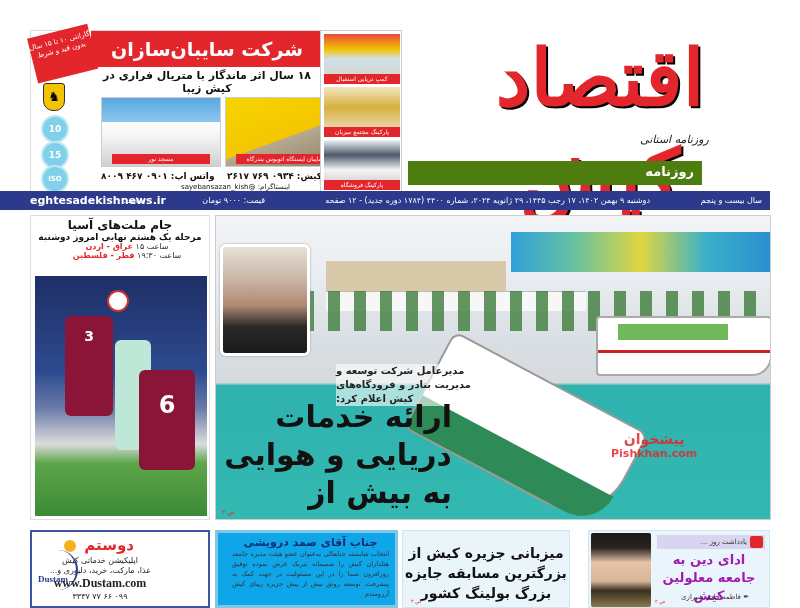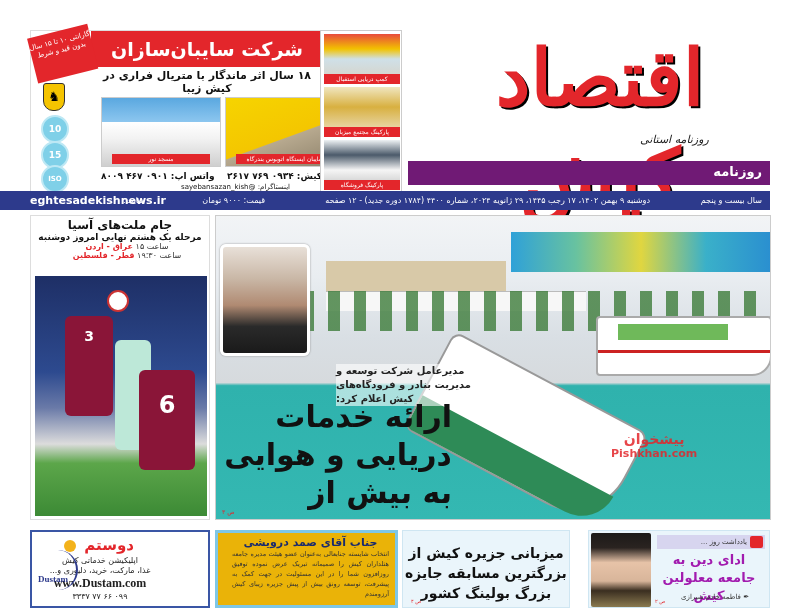--- a/index.html
+++ b/index.html
@@ -21,21 +21,21 @@
   .ad-insta { font-size: 7px; color: #111; direction: rtl; white-space: nowrap; }
 
   .side-photos { left: 320px; top: 30px; width: 82px; height: 162px; border: 1px solid #ccc; background: #fff; }
   .sp { position: absolute; left: 3px; width: 76px; height: 50px; overflow: hidden; }
   .sp .cap { position: absolute; bottom: 0; left: 0; right: 0; height: 10px; background: #e3262b; color: #fff; font-size: 6px; text-align: center; line-height: 10px; }
 
   
   .logo { left: 430px; top: 28px; width: 340px; height: 130px; }
   .logo-text { font-family: "DejaVu Serif", serif; color: #e3262b; font-weight: bold; font-size: 78px; line-height: 100px; text-align: center; text-shadow: 2px 2px 0 #000; letter-spacing: -2px; direction: rtl; }
   .tagline { left: 640px; top: 133px; font-size: 11px; color: #222; font-style: italic; }
-  .blue-bar { left: 408px; top: 161px; width: 362px; height: 24px; background: #701a75; }
+  .blue-bar { left: 408px; top: 161px; width: 294px; height: 24px; background: #4d7c0f; }
   .blue-bar span { position: absolute; right: 8px; top: 3px; color: #fff; font-weight: bold; font-size: 13px; }
   .date-bar { left: 0; top: 191px; width: 770px; height: 19px; background: #2d3a8c; color: #fff; font-size: 8px; line-height: 19px; }
   .site { left: 30px; top: 191px; height: 19px; line-height: 19px; color: #fff; font-size: 11px; font-weight: bold; direction: ltr; }
 
   
   .sports { left: 30px; top: 215px; width: 180px; height: 305px; border: 1px solid #ddd; background: #fff; }
   .sp-title { font-weight: bold; font-size: 12px; text-align: center; color: #111; margin-top: 2px; }
   .sp-sub { font-weight: bold; font-size: 9px; text-align: center; color: #111; }
   .sp-row { font-size: 8px; text-align: center; color: #333; }
   .sp-row .team { color: #e3262b; font-weight: bold; margin-left: 14px; }
@@ -58,21 +58,21 @@
   .headline { left: 8px; top: 182px; width: 228px; font-size: 30px; font-weight: bold; color: #111; text-align: right; line-height: 38px; }
   .watermark { left: 395px; top: 215px; color: #e3262b; font-size: 14px; font-weight: bold; text-align: center; opacity: 0.85; }
   .watermark .url { font-size: 11px; display: block; direction: ltr; }
 
   
   .bot { top: 530px; height: 78px; border: 1px solid #cfe6f2; }
   .dustam { left: 30px; width: 180px; background: #fff; border: 2px solid #3a56a5; }
   .dustam .t { position: absolute; right: 74px; top: 4px; color: #e3262b; font-weight: bold; font-size: 15px; }
   .dustam .l { position: absolute; right: 48px; font-size: 8px; color: #222; text-align: center; width: 120px; }
   .dustam .logo-d { position: absolute; left: 6px; top: 8px; width: 40px; height: 50px; }
-  .congrats { left: 215px; width: 183px; background: #eab308; border: 3px solid #7fc7e6; padding-left: 8px; }
+  .congrats { left: 215px; width: 183px; background: #0ea5e9; border: 3px solid #7fc7e6; padding-left: 8px; }
   .congrats .t { font-size: 11px; font-weight: bold; text-align: center; color: #1a2b6d; margin-top: 3px; }
   .congrats .b { font-size: 6.5px; line-height: 10px; text-align: justify; color: #333; padding: 0 6px; }
   .congrats .s { font-size: 10px; font-weight: bold; text-align: center; color: #1a2b6d; }
   .story2 { left: 402px; width: 168px; background: #eaf5fb; }
   .story2 .h { font-size: 14px; font-weight: bold; text-align: center; color: #111; line-height: 20px; margin-top: 12px; }
   .pageref { font-size: 5px; color: #e3262b; position: absolute; }
   .editorial { left: 588px; width: 182px; background: #eaf5fb; }
   .editorial .face { position: absolute; left: 2px; top: 2px; width: 60px; height: 74px; background: linear-gradient(#1c1a18 0%, #2a2320 20%, #e7c3a8 40%, #d8b59a 65%, #3a2e20 78%, #8a7a50 100%); border-radius: 2px; }
   .editorial .label { position: absolute; right: 4px; top: 4px; width: 108px; height: 14px; background: #d7d5ef; font-size: 7px; line-height: 14px; padding-right: 18px; color: #333; }
   .editorial .label .ic { position: absolute; right: 2px; top: 1px; width: 13px; height: 12px; background: #e3262b; border-radius: 2px; }

